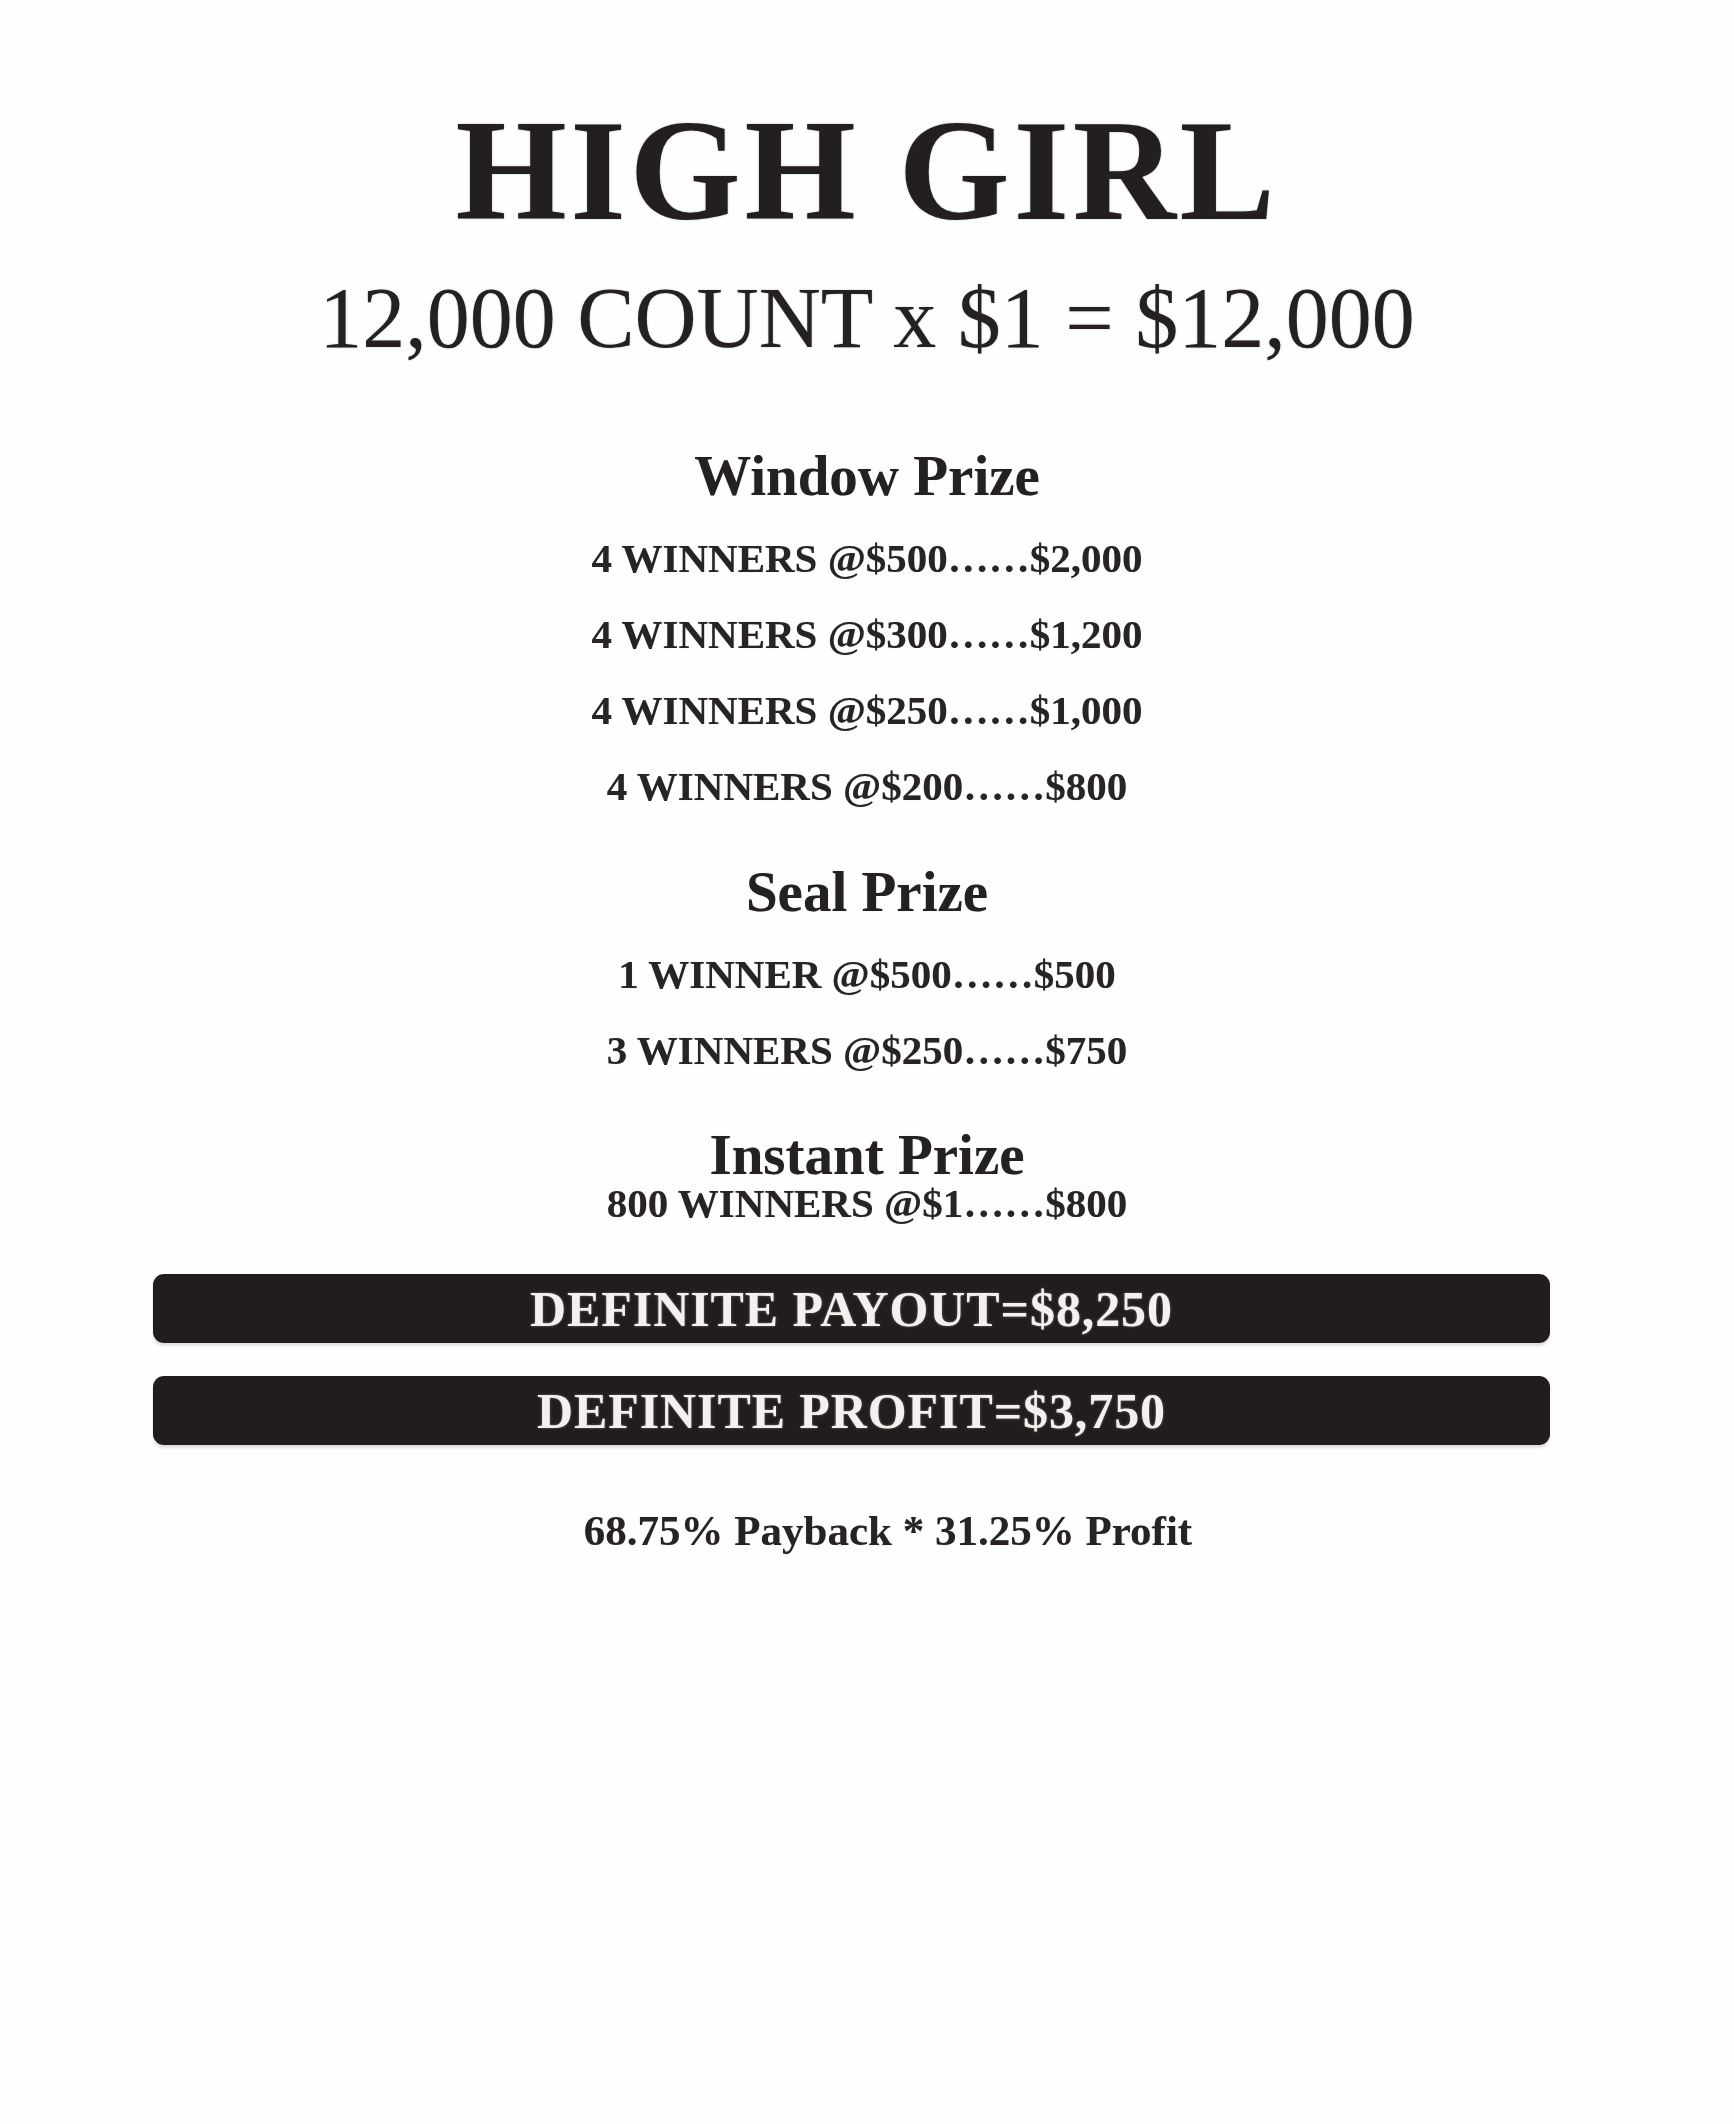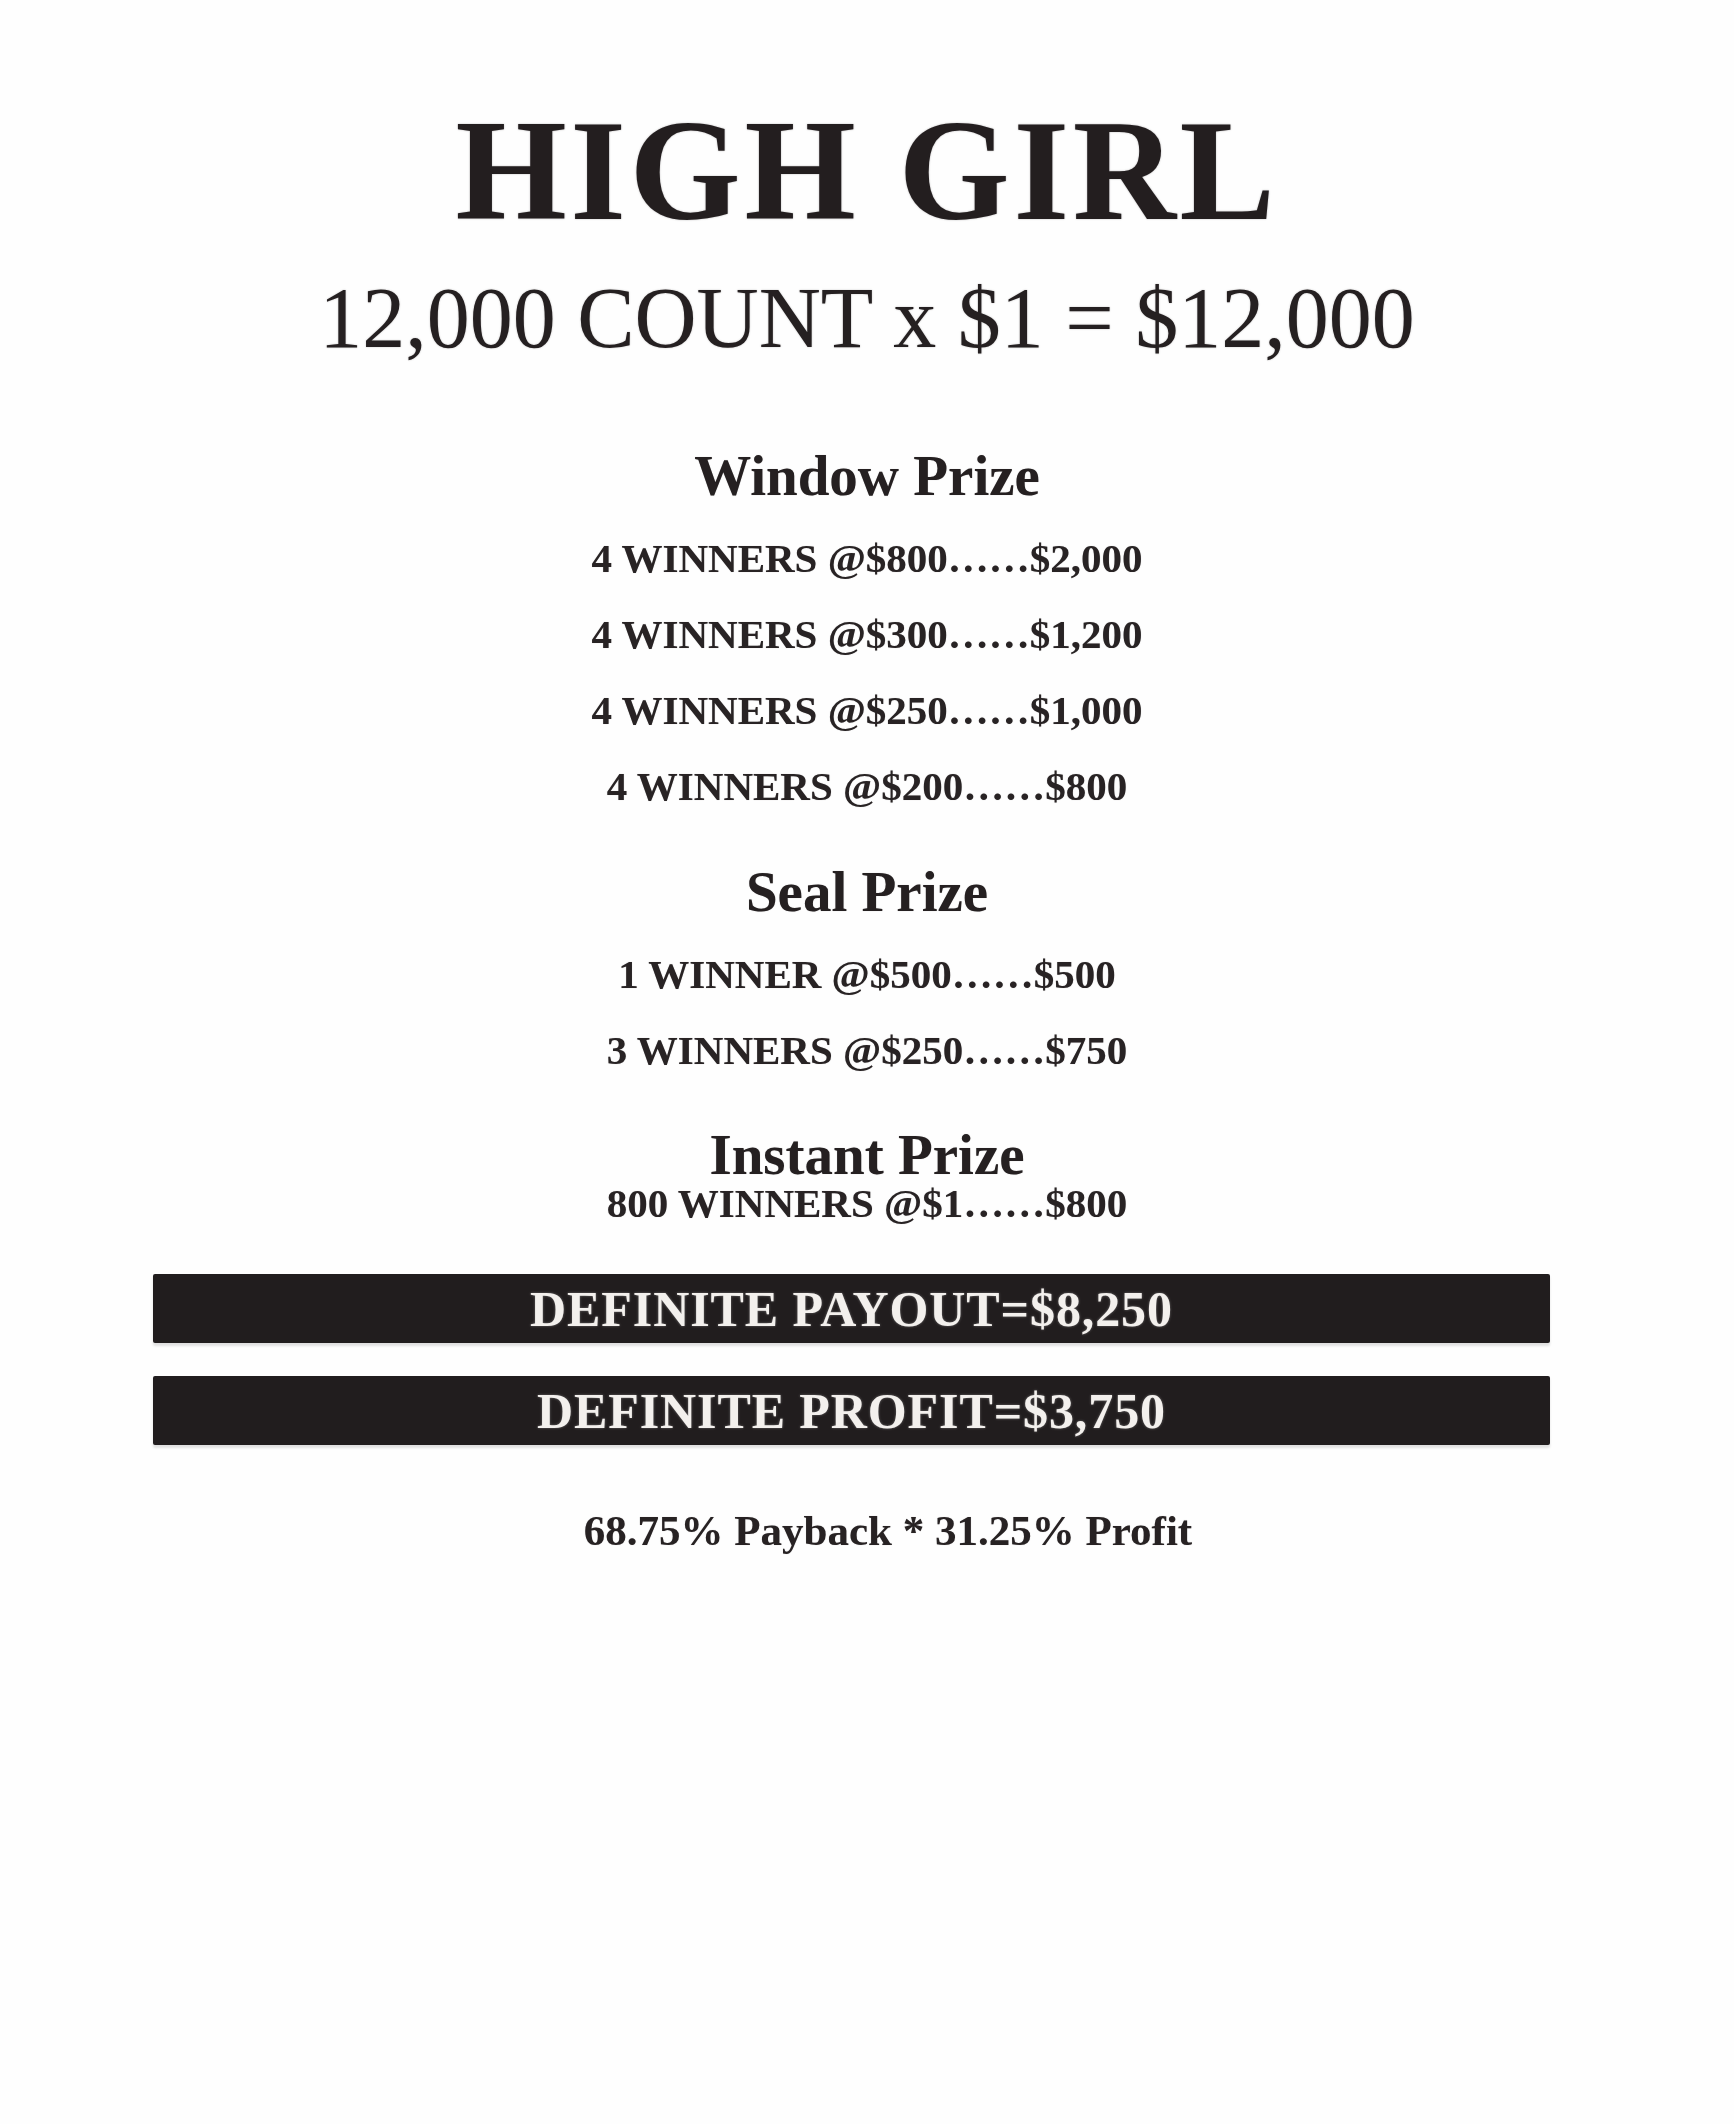--- a/index.html
+++ b/index.html
@@ -58,21 +58,21 @@
     color: #282324;
     text-shadow: 0 0 0.9px rgba(40,35,36,0.3);
   }
   .prize-line.first { margin-top: 34px; }
   .prize-line + .prize-line { margin-top: 35px; }
   .banner {
     margin-left: 153px;
     width: 1397px;
     height: 69px;
     background: #211d1e;
-    border-radius: 2px;
+    border-radius: 11px;
     display: flex;
     align-items: center;
     justify-content: center;
     box-shadow: 0 2.7px 2.7px rgba(0,0,0,0.12);
   }
   .banner-payout { margin-top: 50px; }
   .banner-profit { margin-top: 33px; }
   .banner-text {
     font-size: 50px;
     line-height: 1;
@@ -95,21 +95,21 @@
 <body>
 
 <div class="page">
 
   <h1 class="title">HIGH GIRL</h1>
 
   <h2 class="subtitle">12,000 COUNT x $1 = $12,000</h2>
 
   <section>
     <h3 class="section-heading heading-window">Window Prize</h3>
-    <p class="prize-line first">4 WINNERS @$800……$2,000</p>
+    <p class="prize-line first">4 WINNERS @$500……$2,000</p>
     <p class="prize-line">4 WINNERS @$300……$1,200</p>
     <p class="prize-line">4 WINNERS @$250……$1,000</p>
     <p class="prize-line">4 WINNERS @$200……$800</p>
   </section>
 
   <section>
     <h3 class="section-heading heading-seal">Seal Prize</h3>
     <p class="prize-line first">1 WINNER @$500……$500</p>
     <p class="prize-line">3 WINNERS @$250……$750</p>
   </section>

